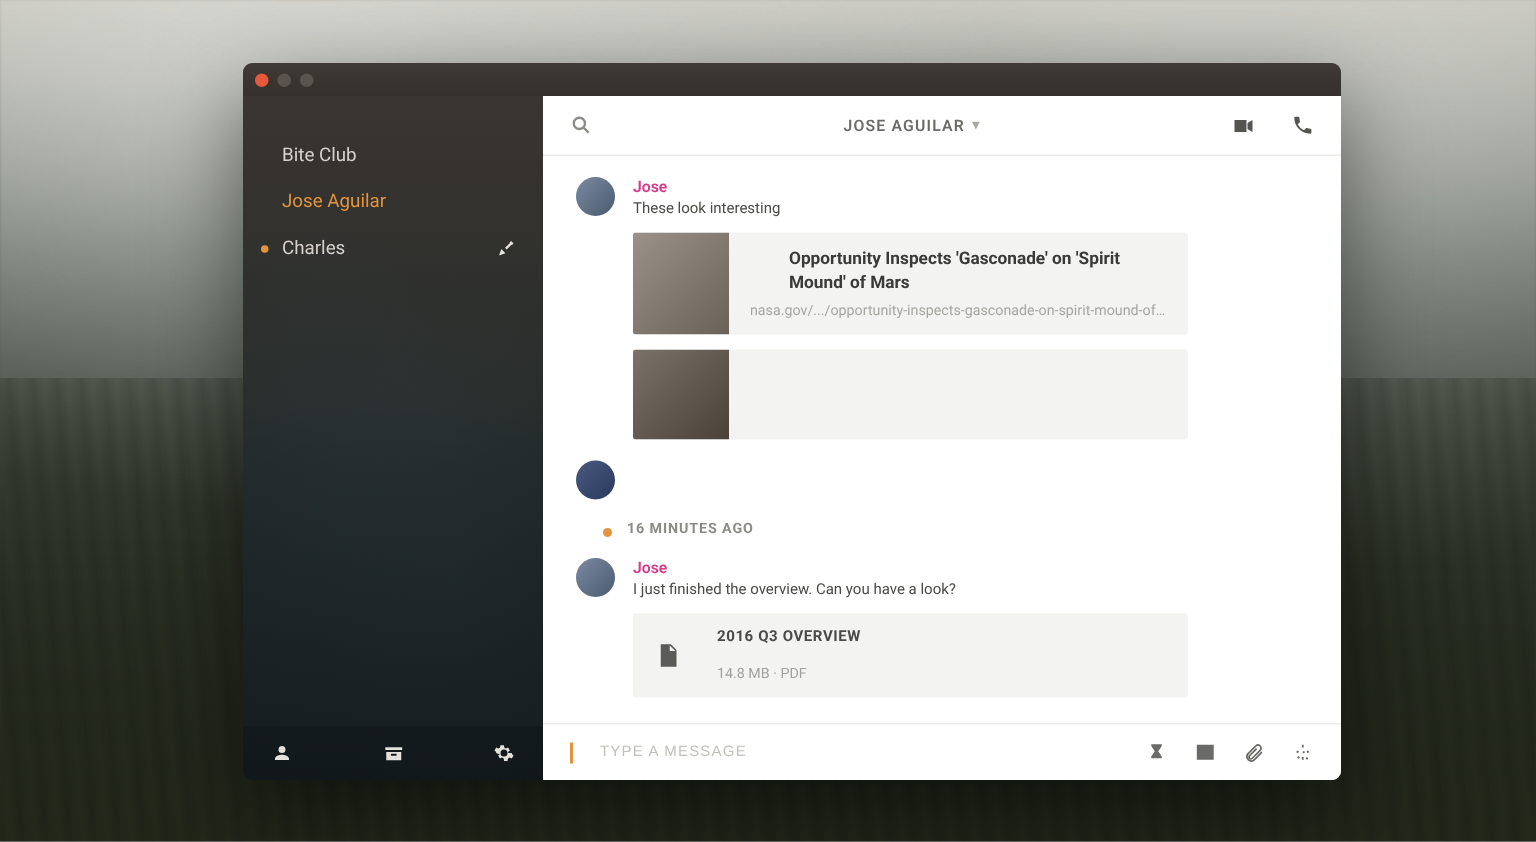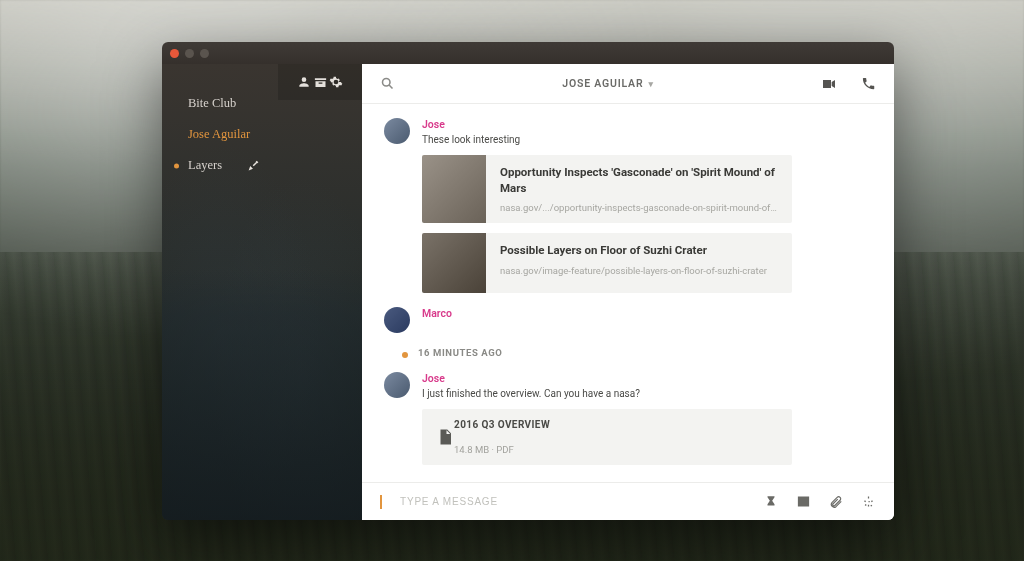--- a/index.html
+++ b/index.html
@@ -61,22 +61,21 @@
   .dot.grey2 { background: #5a544e; }
 
   .body { flex: 1; display: flex; min-height: 0; }
 
   
   .sidebar {
     width: 200px;
     background: linear-gradient(180deg, #3a3530 0%, #2a2e2c 40%, #1f2624 70%, #1a1f1e 100%);
     position: relative;
     display: flex;
-    flex-direction: row;
-    font-family: Liberation Serif, serif;
+    flex-direction: column;
   }
   
   .sidebar::before {
     content:"";
     position:absolute;
     inset:0;
     background:
       linear-gradient(180deg, transparent 45%, rgba(30,40,45,0.5) 55%, rgba(20,28,32,0.8) 100%),
       radial-gradient(ellipse at 30% 60%, rgba(50,60,65,0.4), transparent 50%),
       radial-gradient(ellipse at 70% 68%, rgba(55,65,70,0.35), transparent 45%);
@@ -178,39 +177,39 @@
     overflow:hidden;
     max-width: 370px;
   }
   .link-thumb {
     width: 64px; min-height: 60px;
     background: linear-gradient(135deg,#9a9288,#6a6258);
     flex-shrink:0;
   }
   .link-thumb.t2 { background: linear-gradient(135deg,#7a7268,#4a4238); }
   .link-meta { padding: 10px 14px; flex:1; min-width:0; }
-  .link-title { font-size: 11.5px; font-weight:700; color:#3a3a37; line-height:1.35; }
+  .link-title { font-size: 11.5px; font-weight:700; color:#3a3a37; line-height:1.35;margin-left:26px; }
   .link-url { font-size: 9.5px; color:#a6a6a1; margin-top:6px; white-space:nowrap; overflow:hidden; text-overflow:ellipsis; }
 
   .time-divider {
     display:flex; align-items:flex-end; gap:10px;
     margin: 6px 0 14px 0;
     padding-left: 18px;
   }
   .time-divider .dot { width:6px; height:6px; border-radius:50%; background:#e2953e; }
   .time-divider .lbl { font-size:9.5px; letter-spacing:0.6px; font-weight:700; color:#8a8a86; }
 
   .file-card {
     margin-top:8px;
     background:#f3f3f1;
     border-radius:2px;
     padding:10px 14px;
     display:flex;
     align-items:center;
-    gap:0;
+    gap:24px;
     max-width: 370px;
   }
   .file-icon { color:#5a5a56; }
   .file-meta .fname { font-size:10px; font-weight:700; letter-spacing:0.4px; color:#4a4a46; }
   .file-meta .finfo { font-size:9.5px; color:#a2a29d; margin-top:14px; }
 
   .composer {
     height: 38px;
     background:#ffffff;
     border-top:1px solid #ececea;
@@ -248,21 +247,21 @@
     <div class="sidebar">
       <div class="conv-list">
         <div class="conv-item">
           <span>Bite Club</span>
         </div>
         <div class="conv-item active">
           <span>Jose Aguilar</span>
         </div>
         <div class="conv-item">
           <span class="unread"></span>
-          <span>Layers</span>
+          <span>Charles</span>
           <span class="trail">
             <svg width="13" height="13" viewBox="0 0 24 24" fill="currentColor">
                 <path d="M3 21l3-8 5 5-8 3zm7.5-9.5L17 5l2 2-6.5 6.5-2-2zM18 3l3 3-2 2-3-3 2-2z"></path>
               </svg>
           </span>
         </div>
       </div>
 
       <div class="sidebar-bottom">
         <span class="sicon">
@@ -317,45 +316,40 @@
 
             <div class="link-card">
               <div class="link-thumb"></div>
               <div class="link-meta">
                 <div class="link-title">Opportunity Inspects 'Gasconade' on 'Spirit Mound' of Mars</div>
                 <div class="link-url">nasa.gov/.../opportunity-inspects-gasconade-on-spirit-mound-of-mars</div>
               </div>
             </div>
             <div class="link-card" style="margin-top:10px">
               <div class="link-thumb t2"></div>
-              <div class="link-meta">
-                <div class="link-title">Possible Layers on Floor of Suzhi Crater</div>
-                <div class="link-url">nasa.gov/image-feature/possible-layers-on-floor-of-suzhi-crater</div>
-              </div>
             </div>
           </div>
         </div>
 
         <div class="msg">
           <div class="avatar marco"></div>
           <div class="msg-body">
-            <div class="sender">Marco</div>
           </div>
         </div>
 
         <div class="time-divider">
           <span class="dot"></span>
           <span class="lbl">16 MINUTES AGO</span>
         </div>
 
         <div class="msg">
           <div class="avatar"></div>
           <div class="msg-body">
             <div class="sender">Jose</div>
-            <div class="text">I just finished the overview. Can you have a nasa?</div>
+            <div class="text">I just finished the overview. Can you have a look?</div>
             <div class="file-card">
               <span class="file-icon">
                 <svg width="18" height="20" viewBox="0 0 24 24" fill="currentColor">
                     <path d="M6 2h9l5 5v15H6V2zm8 1v5h5l-5-5z"></path>
                   </svg>
               </span>
               <div class="file-meta">
                 <div class="fname">2016 Q3 OVERVIEW</div>
                 <div class="finfo">14.8 MB  ·  PDF</div>
               </div>

